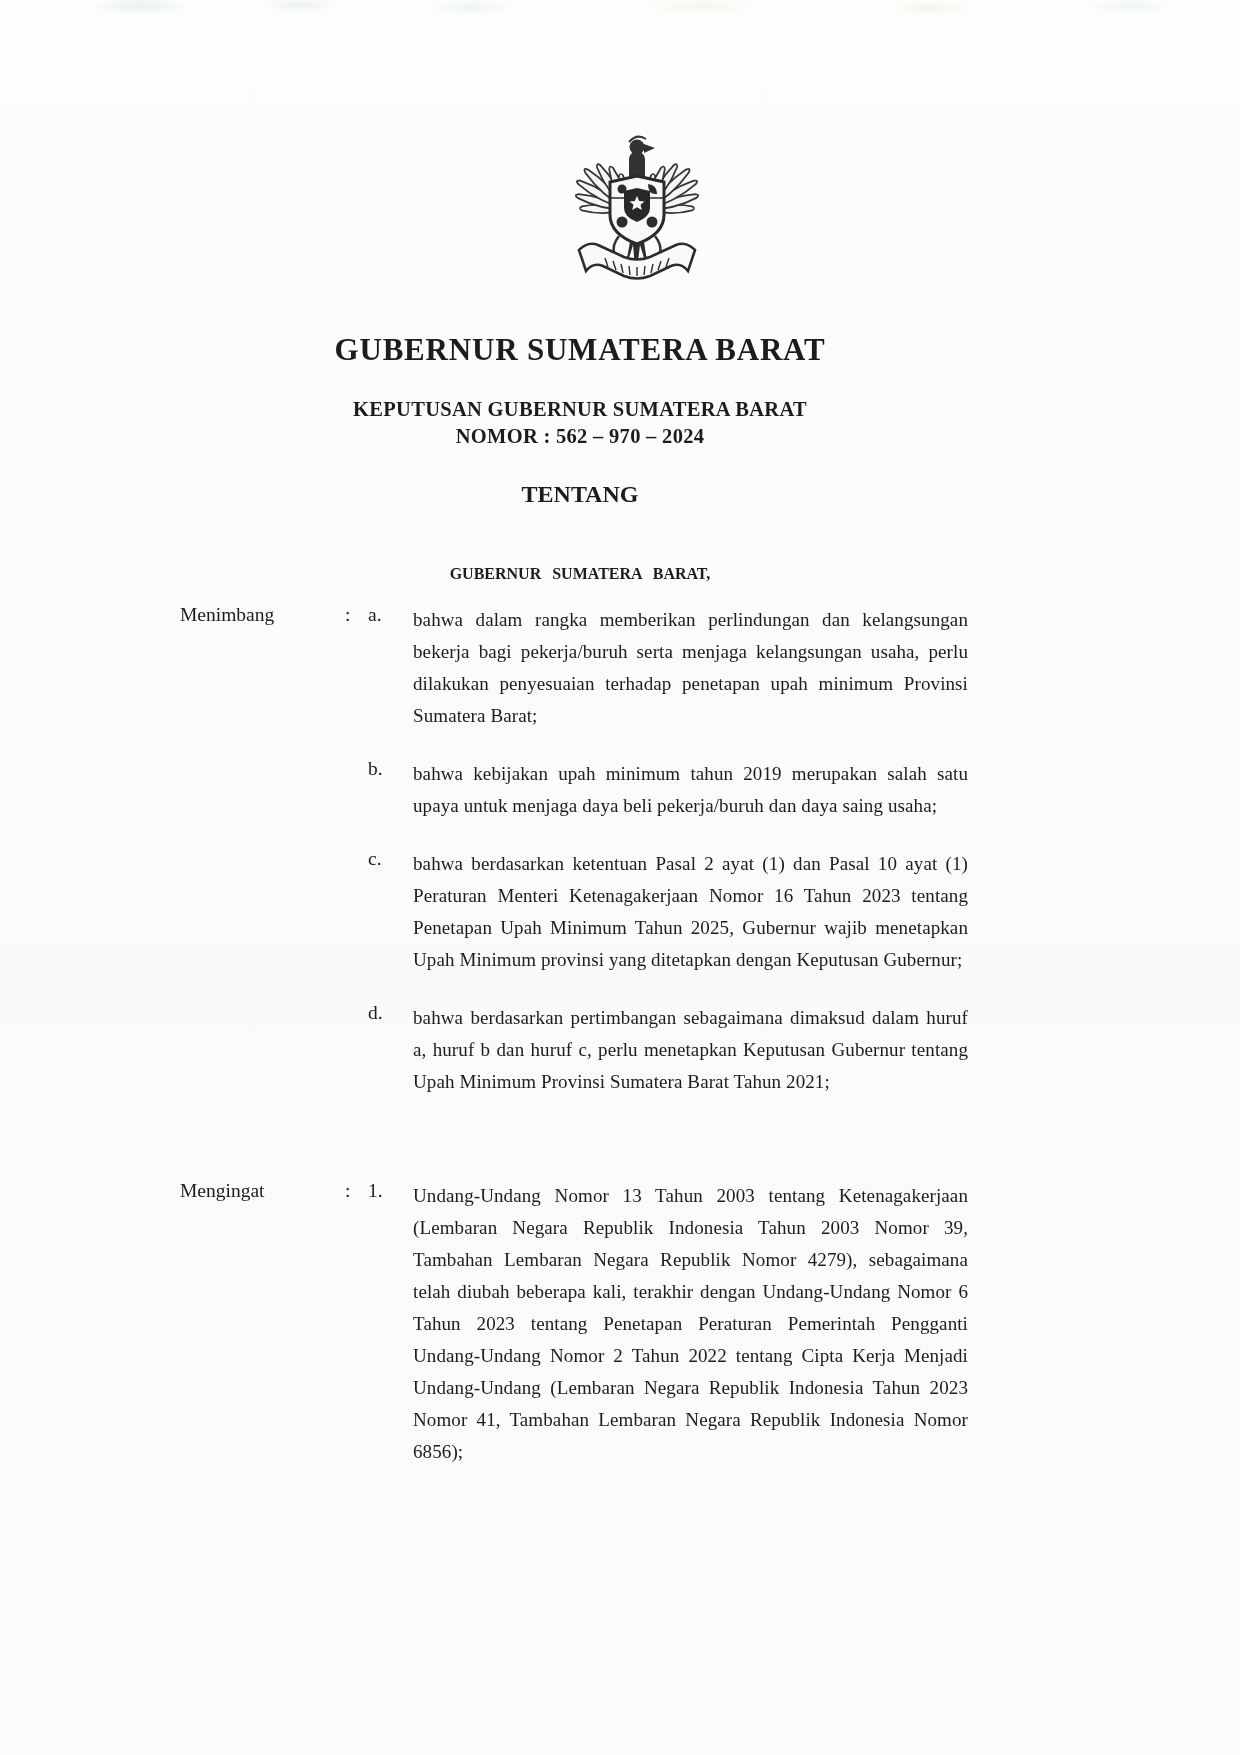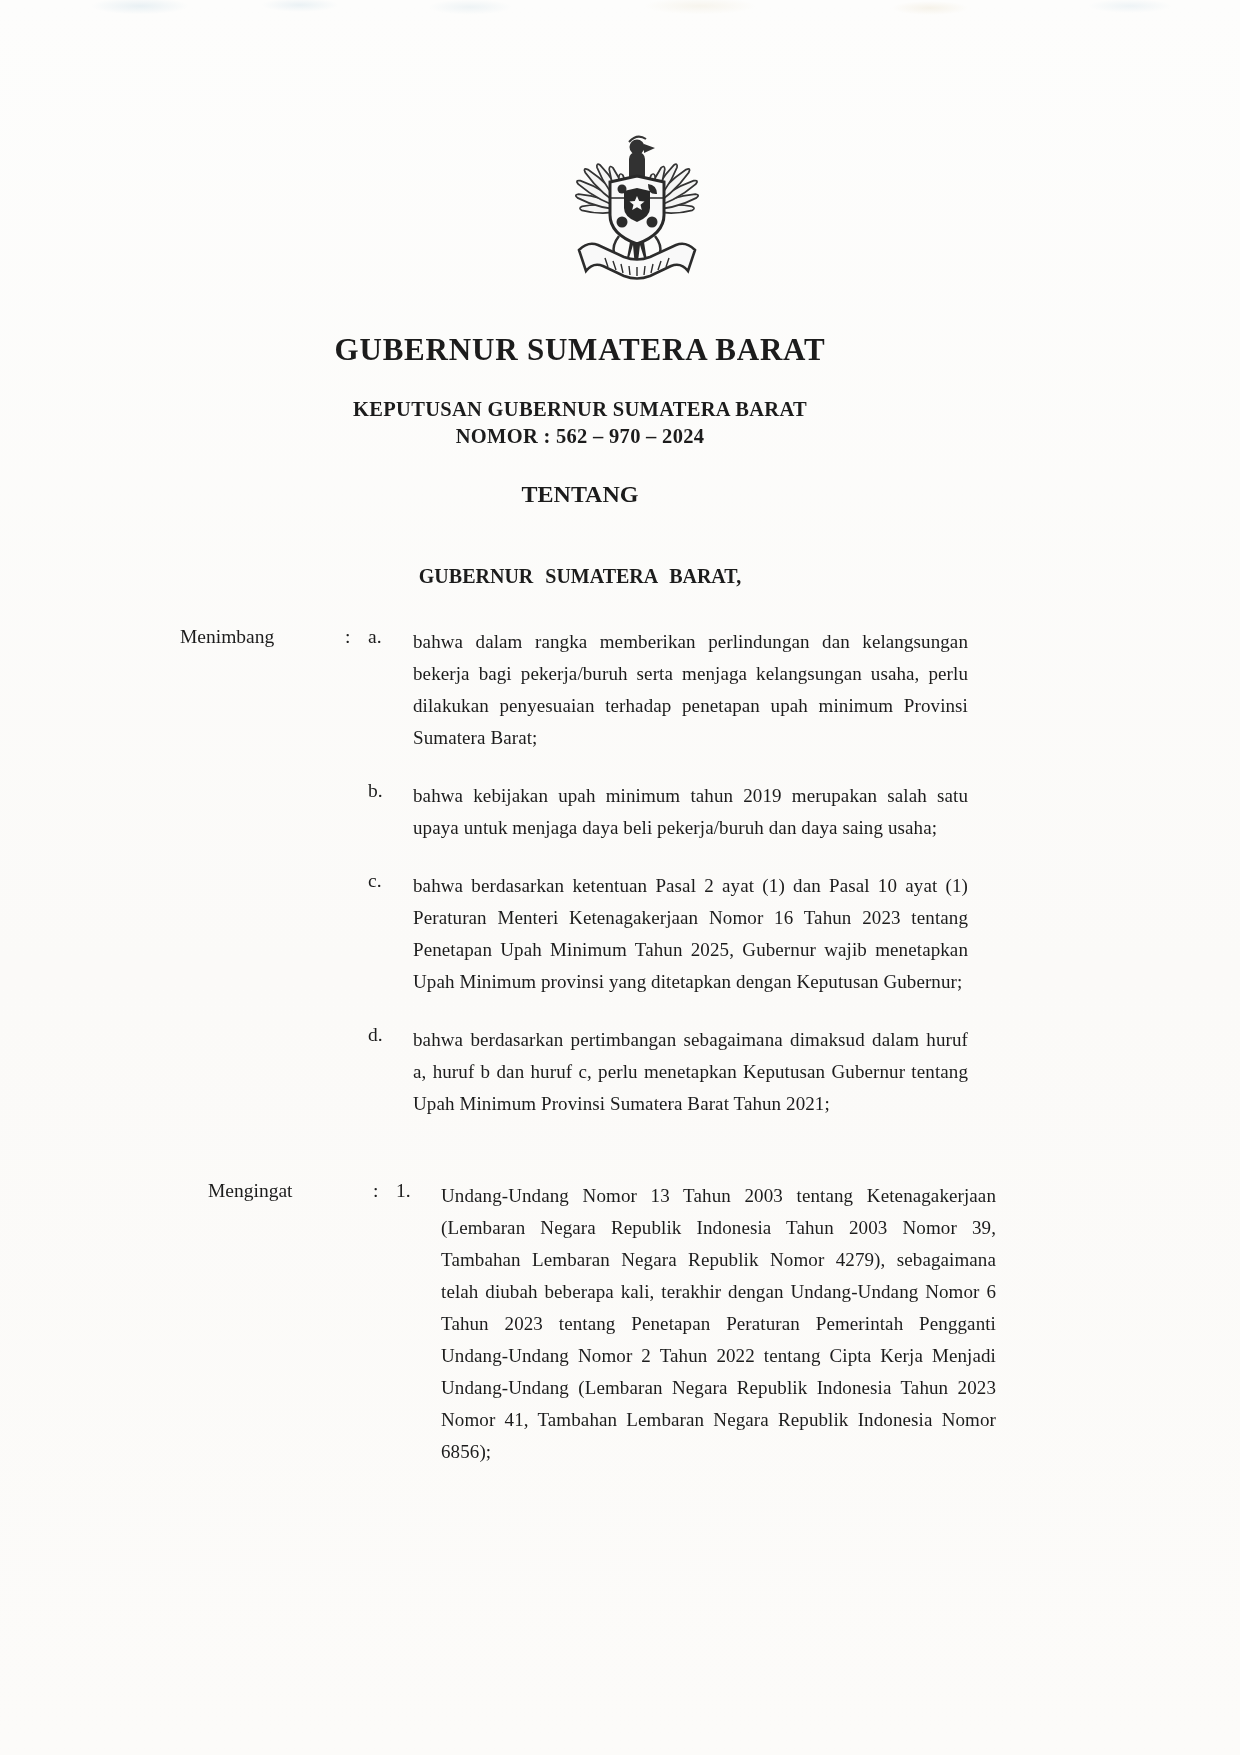--- a/index.html
+++ b/index.html
@@ -22,27 +22,27 @@
       radial-gradient(80px 12px at 700px 6px, rgba(215,200,160,.16), transparent 70%),
       radial-gradient(55px 10px at 930px 8px, rgba(215,195,150,.18), transparent 70%),
       radial-gradient(60px 10px at 1130px 6px, rgba(160,195,215,.16), transparent 70%);
   }
   .center-line{position:absolute;left:80px;width:1000px;text-align:center;white-space:nowrap;}
   .doc-title{top:332px;font-size:31px;font-weight:700;letter-spacing:.8px;}
   .kop1{top:398px;font-size:20.5px;font-weight:700;letter-spacing:.3px;}
   .kop2{top:425px;font-size:20.5px;font-weight:700;letter-spacing:.3px;}
   .tentang{top:481px;font-size:24px;font-weight:700;}
   .about-title{top:508px;font-size:20px;font-weight:700;word-spacing:5px;}
-  .salutation{top:565px;font-size:20px;font-weight:700;word-spacing:7px;}
+  .salutation{top:565px;font-size:16px;font-weight:700;word-spacing:7px;}
   .emblem-box{position:absolute;left:567px;top:128px;width:140px;height:162px;}
   .emblem-box svg{width:100%;height:100%;filter:blur(.4px) contrast(.95);opacity:.92;}
 
   .clause{position:absolute;left:180px;width:788px;display:flex;align-items:flex-start;}
-  .clause.menimbang{top:626px;}
-  .clause.mengingat{top:1180px;margin-left:28px;}
+  .clause.menimbang{top:604px;}
+  .clause.mengingat{top:1180px;}
   .c-label{width:165px;flex:0 0 165px;font-size:19.5px;}
   .c-colon{width:23px;flex:0 0 23px;font-size:19.5px;}
   .c-items{flex:1;}
   .c-item{display:flex;align-items:flex-start;margin-bottom:26px;}
   .c-item:last-child{margin-bottom:0;}
   .c-marker{width:45px;flex:0 0 45px;font-size:19.5px;}
   .c-text{
     flex:1;font-size:19px;line-height:32px;
     text-align:justify;text-justify:inter-word;margin:0;
     letter-spacing:.1px;

